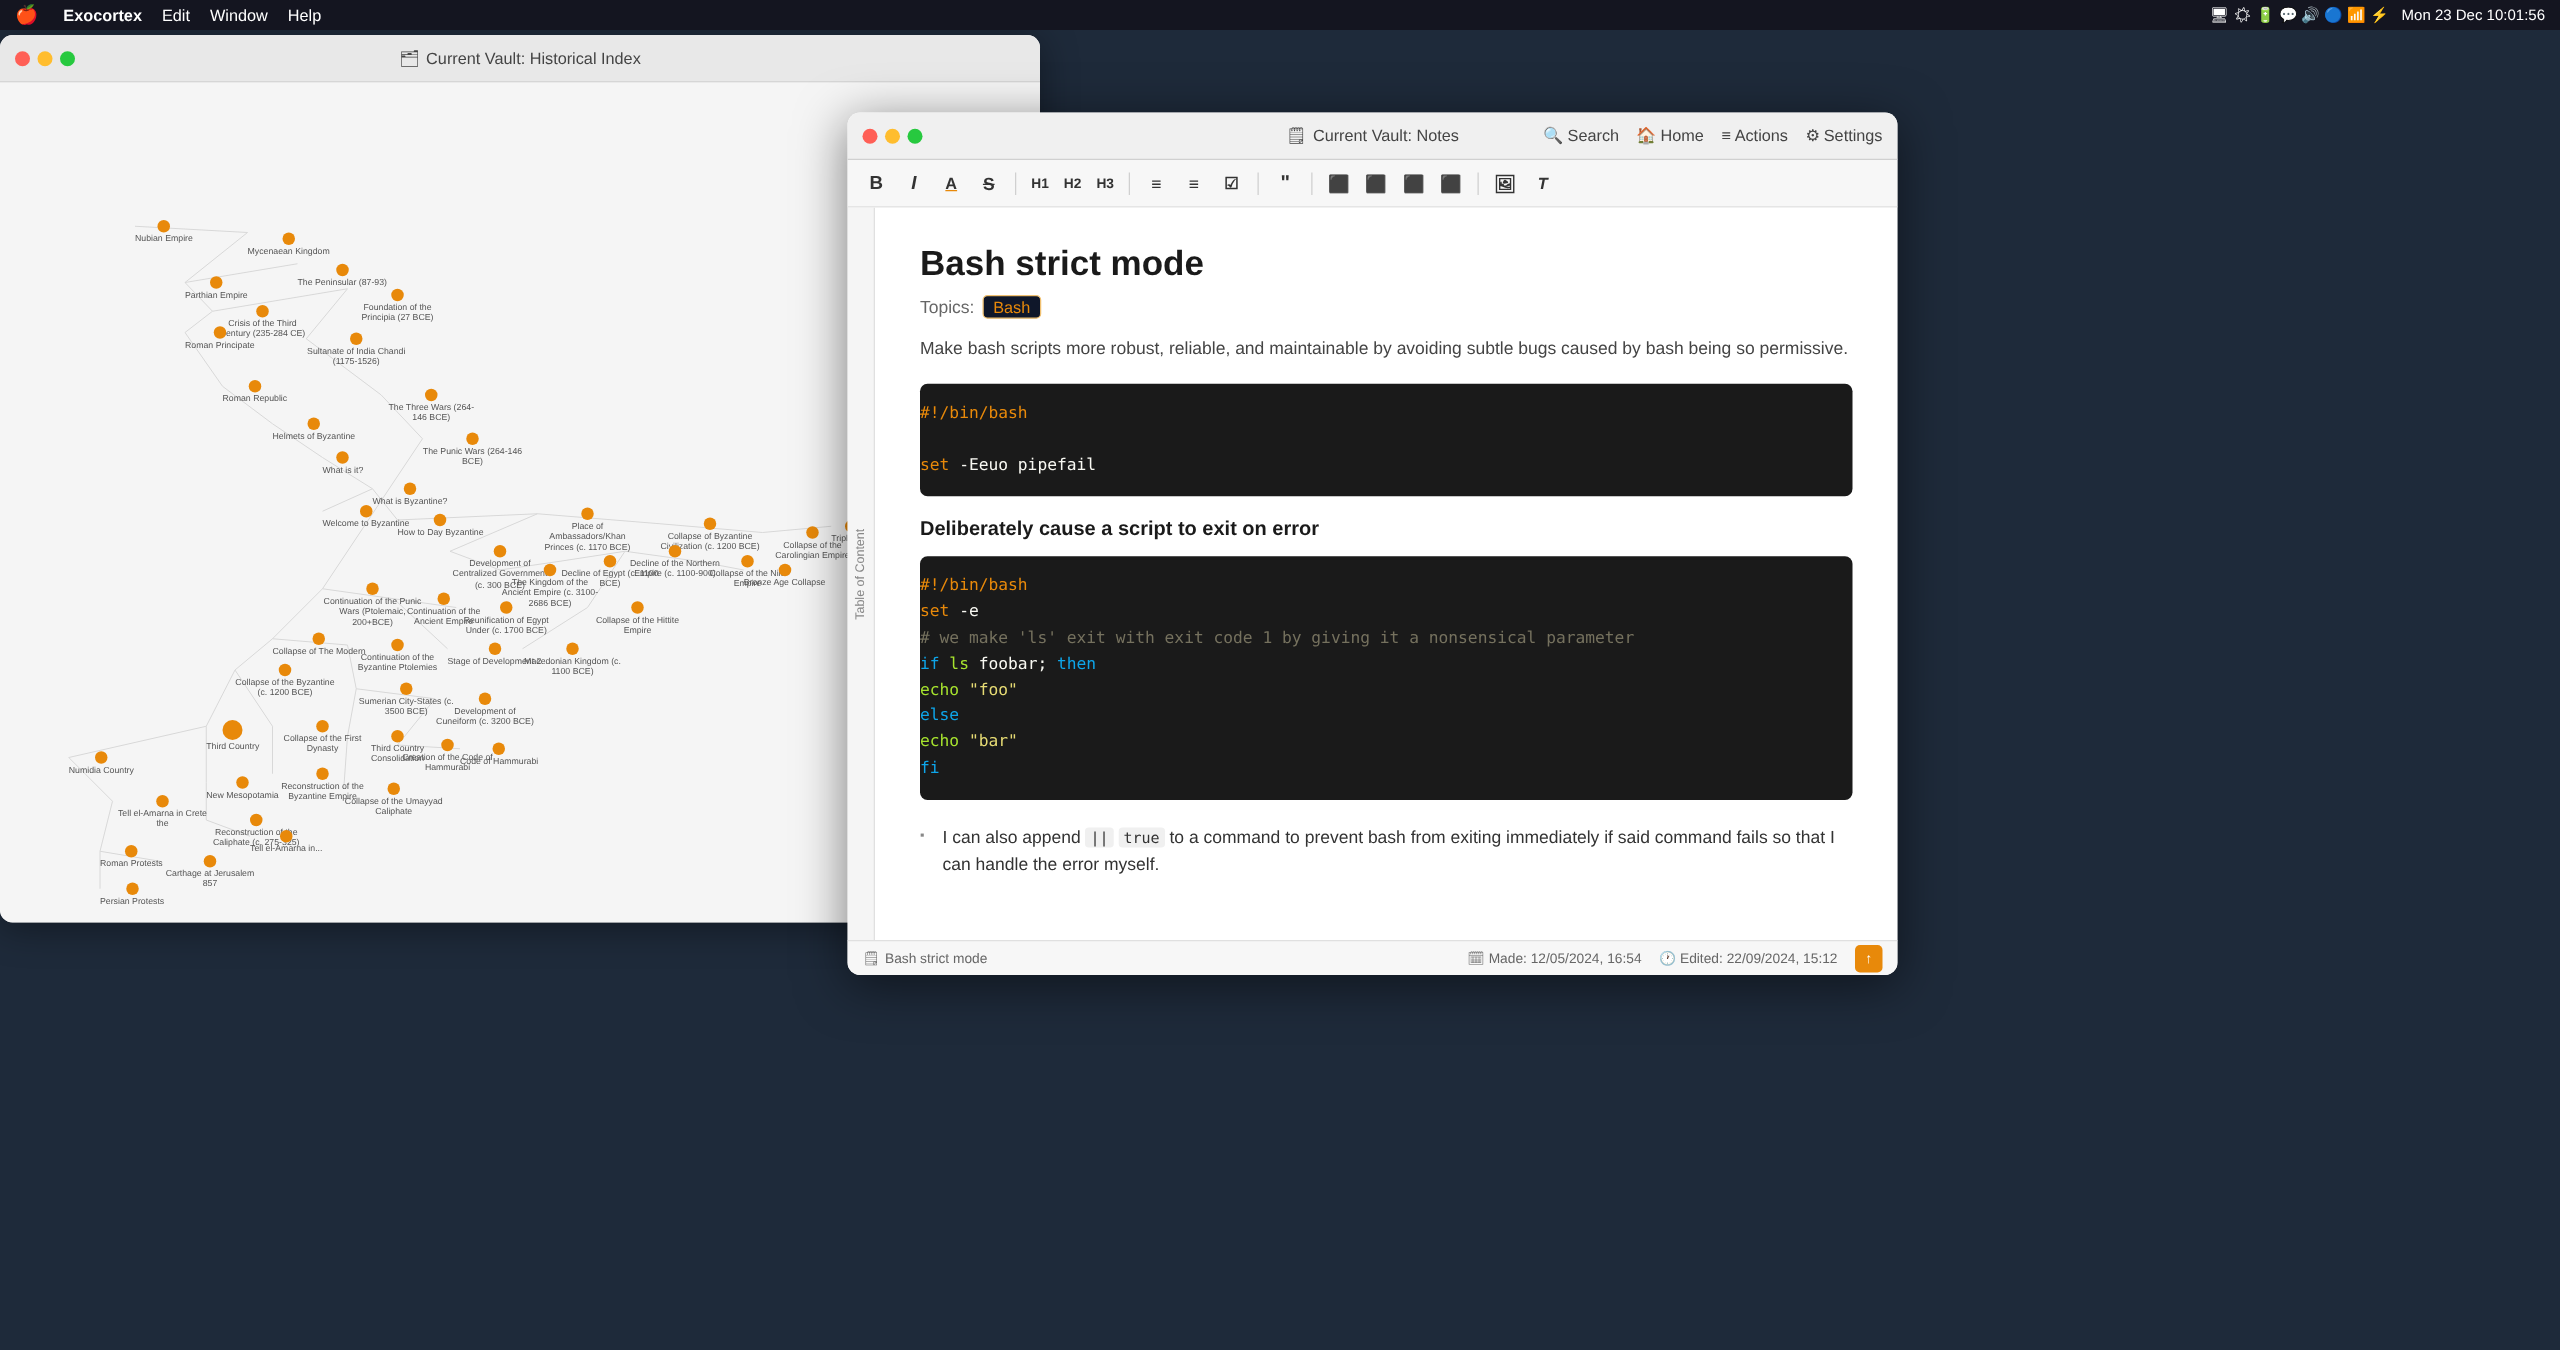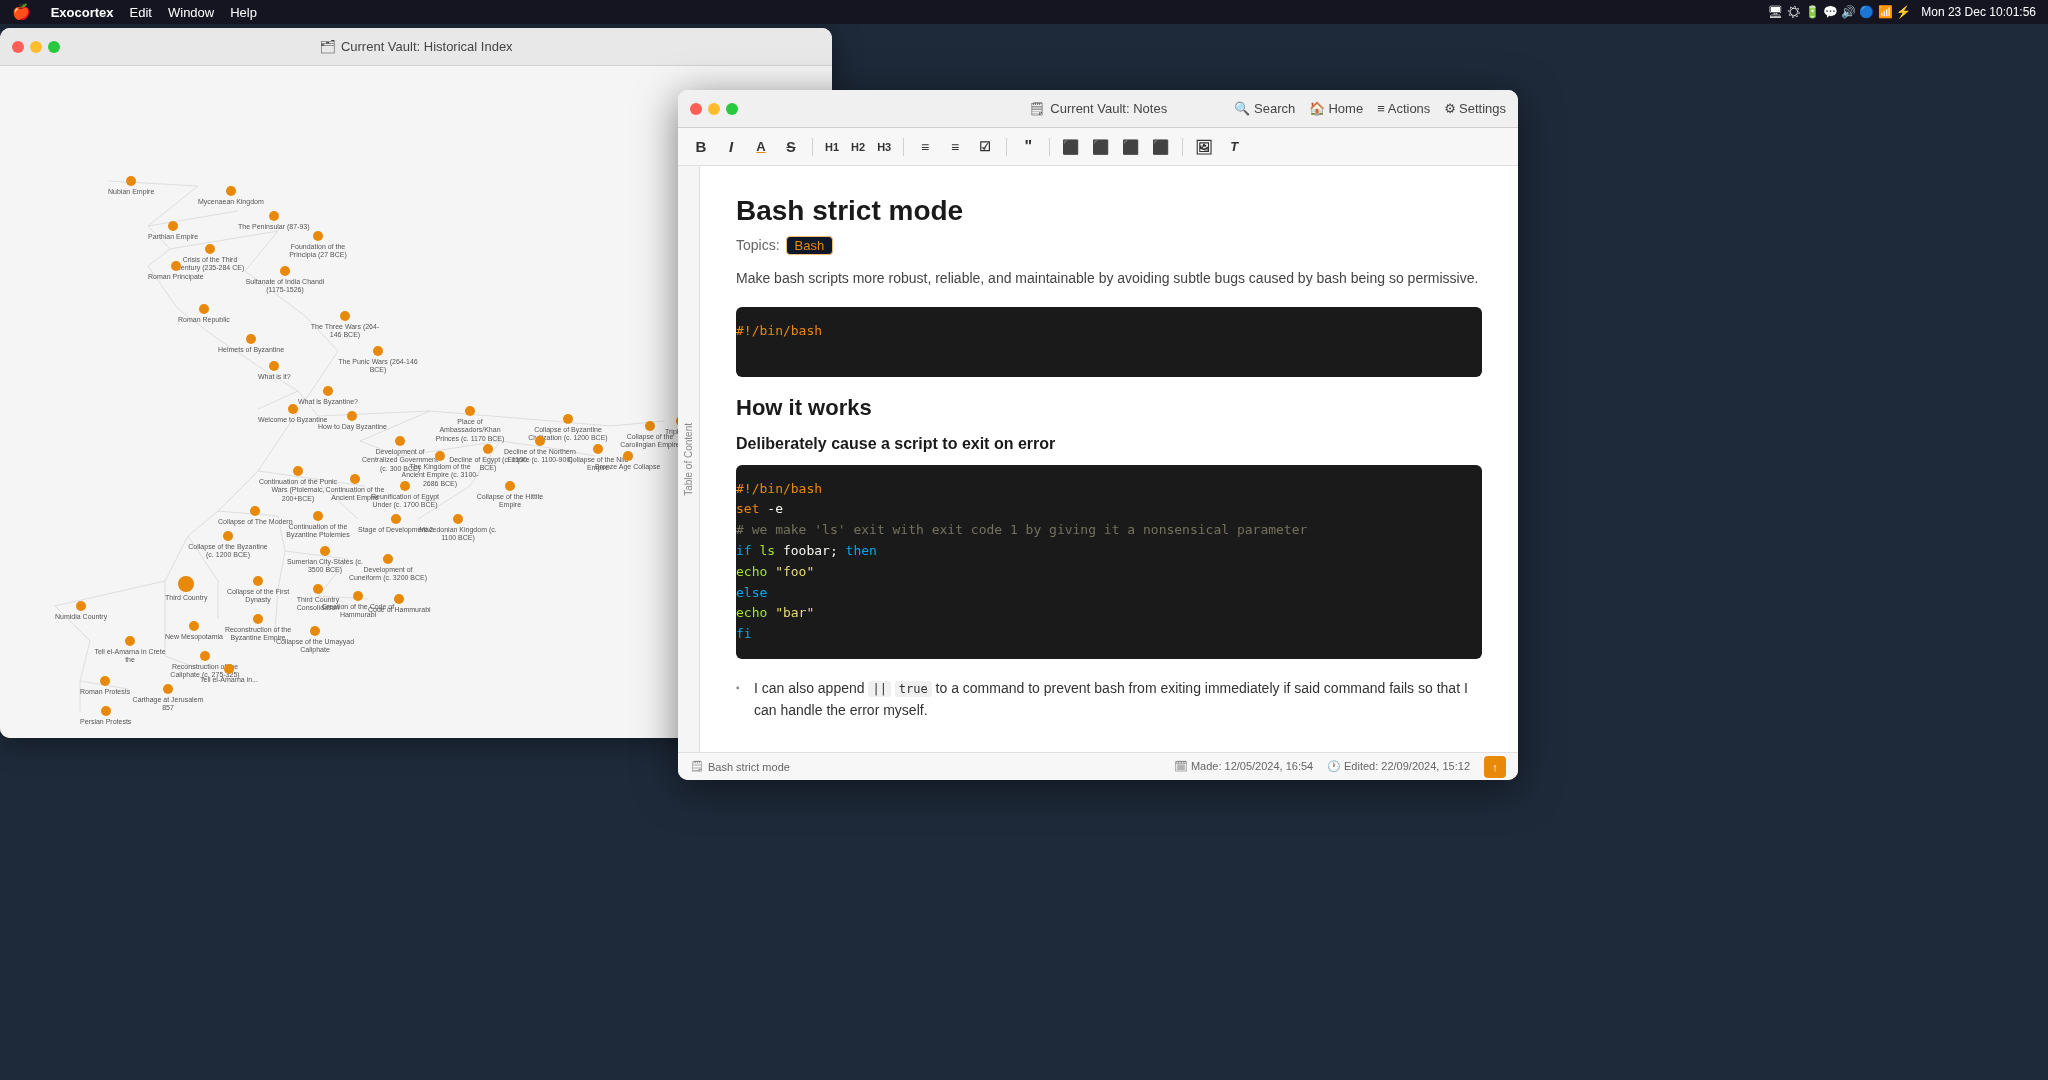--- a/index.html
+++ b/index.html
@@ -705,23 +705,23 @@
       <div class="topics-line">
         <span>Topics:</span>
         <span class="tag-bash">Bash</span>
       </div>
 
       <p class="doc-desc">Make bash scripts more robust, reliable, and maintainable by avoiding subtle bugs caused by bash being so permissive.</p>
 
       <div class="code-block">
         <span class="code-line c-orange">#!/bin/bash</span>
         <span class="code-line">&nbsp;</span>
+        <span class="code-line"><span class="c-orange">set</span> <span class="c-white">-Eeuo pipefail</span></span>
       </div>
 
-      <h2 class="section-h2">How it works</h2>
 
       <h3 class="section-h3">Deliberately cause a script to exit on error</h3>
 
       <div class="code-block">
         <span class="code-line c-orange">#!/bin/bash</span>
         <span class="code-line"><span class="c-orange">set</span> <span class="c-white">-e</span></span>
         <span class="code-line c-comment"># we make 'ls' exit with exit code 1 by giving it a nonsensical parameter</span>
         <span class="code-line"><span class="c-blue">if</span> <span class="c-green">ls</span> <span class="c-white">foobar;</span> <span class="c-blue">then</span></span>
         <span class="code-line"><span class="c-white">    </span><span class="c-green">echo</span> <span class="c-yellow">"foo"</span></span>
         <span class="code-line"><span class="c-blue">else</span></span>

